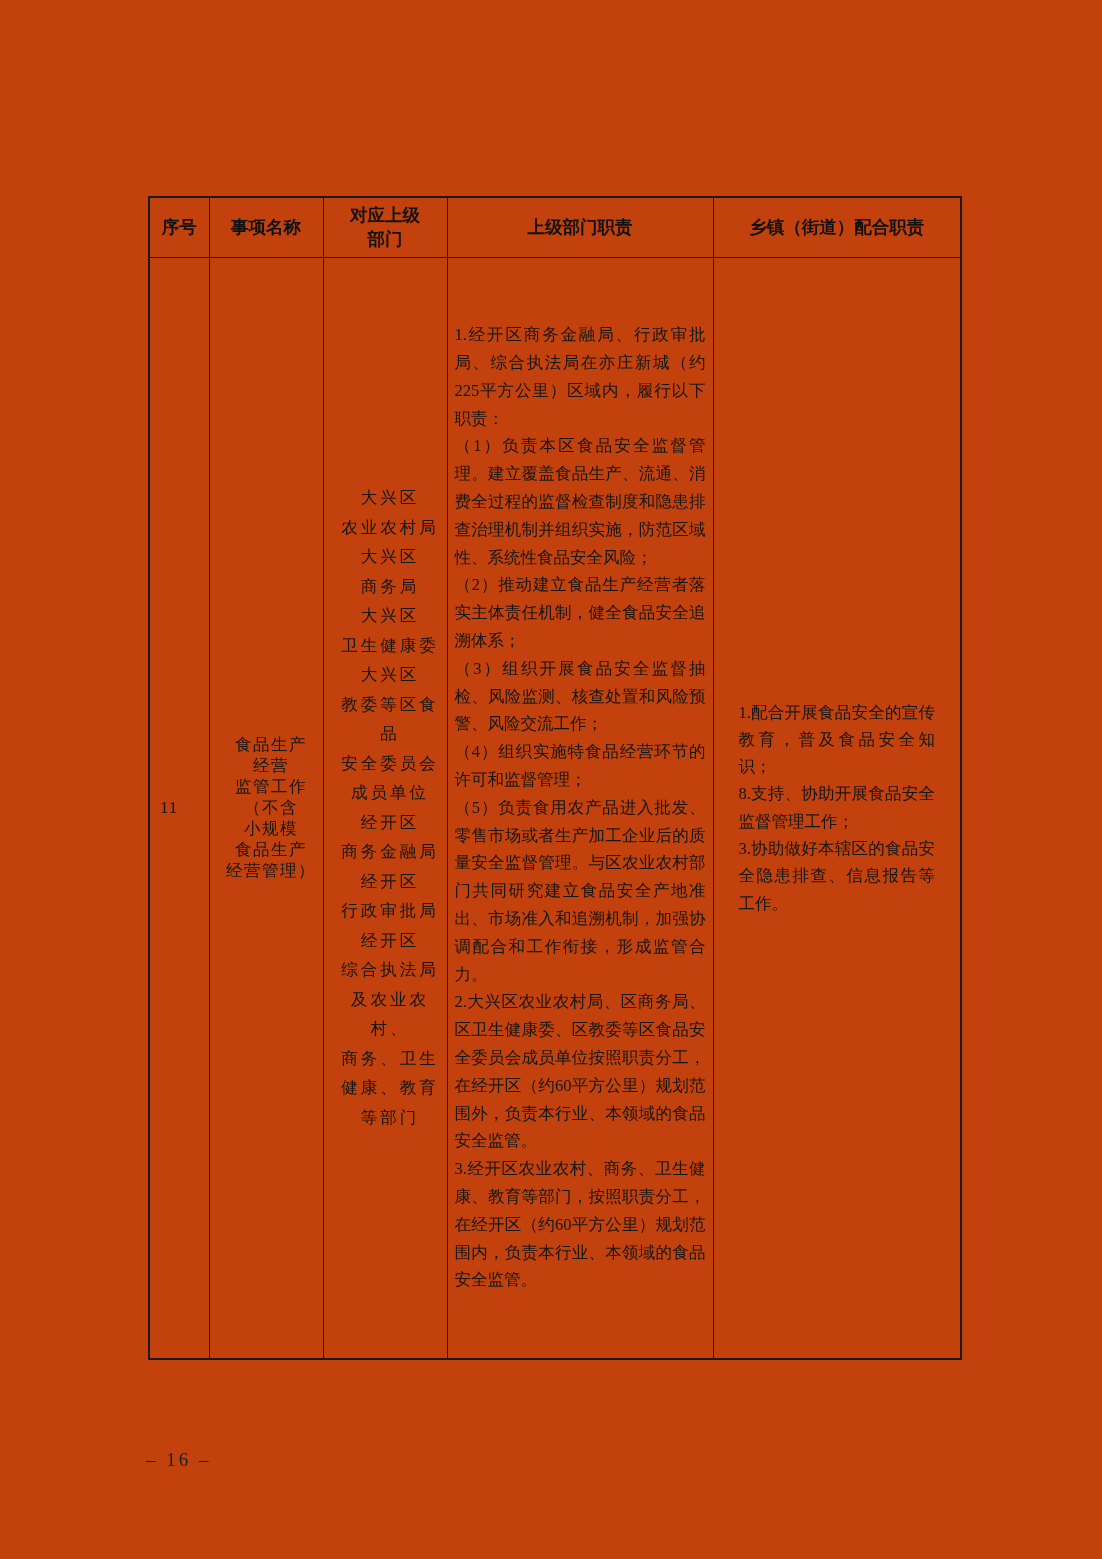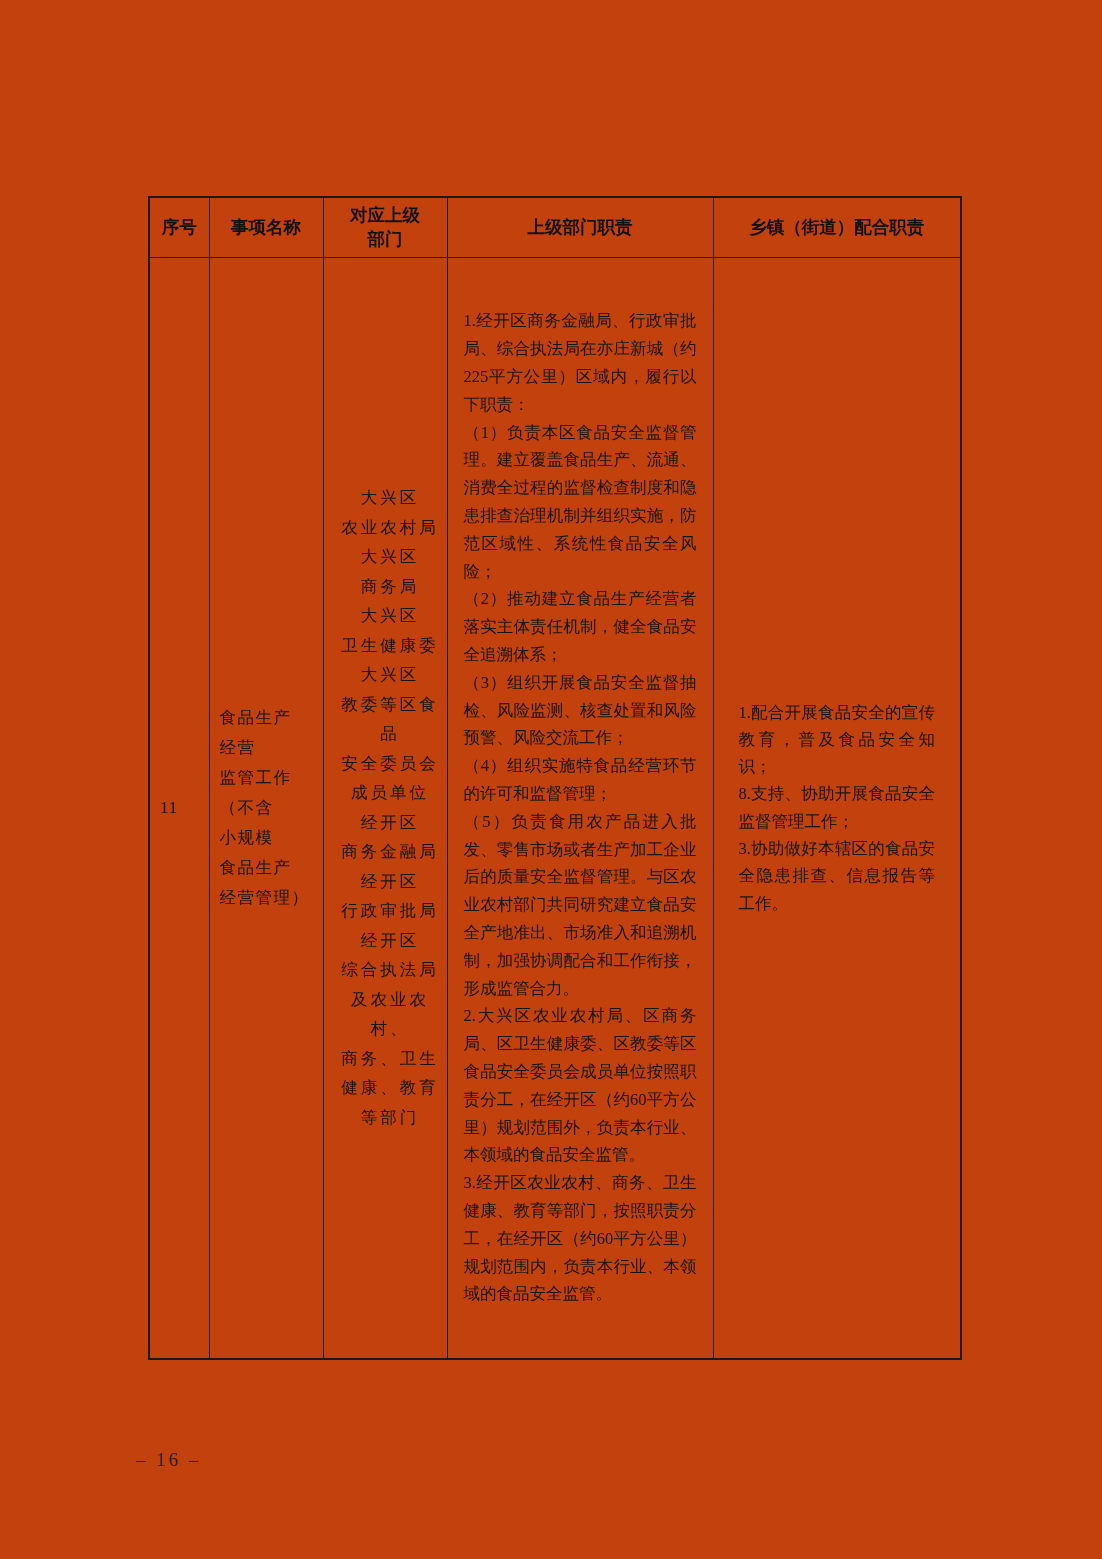--- a/index.html
+++ b/index.html
@@ -38,46 +38,47 @@
     white-space: pre-line;
     color: #111111;
   }
   tbody td { height: 1102px; font-size: 16.5px; padding-left: 10px; }
   td.cell-serial {
     text-align: left;
     font-size: 17px;
     letter-spacing: 1px;
   }
   td.cell-item {
-    line-height: 30px;
+    text-align: center;
+    line-height: 21px;
     letter-spacing: 1.5px;
     white-space: pre-line;
     margin-top: 40px;
   }
   td.cell-dept {
     text-align: center;
     line-height: 29.5px;
     letter-spacing: 3px;
     white-space: pre-line;
   }
-  td.cell-duties { padding: 0 16px; }
+  td.cell-duties { padding: 0 7px; }
   td.cell-duties p {
     text-align: justify;
     text-justify: inter-character;
     line-height: 27.8px;
   }
   td.cell-township { padding: 0 25px; }
   td.cell-township p {
     text-align: justify;
     text-justify: inter-character;
     line-height: 27.3px;
   }
   .page-number {
     position: absolute;
-    left: 136px; top: 1449px;
+    left: 146px; top: 1449px;
     font-size: 19px;
     letter-spacing: 3px;
     color: #222222;
   }
 </style>
 </head>
 <body>
 
 <div class="page">
 

